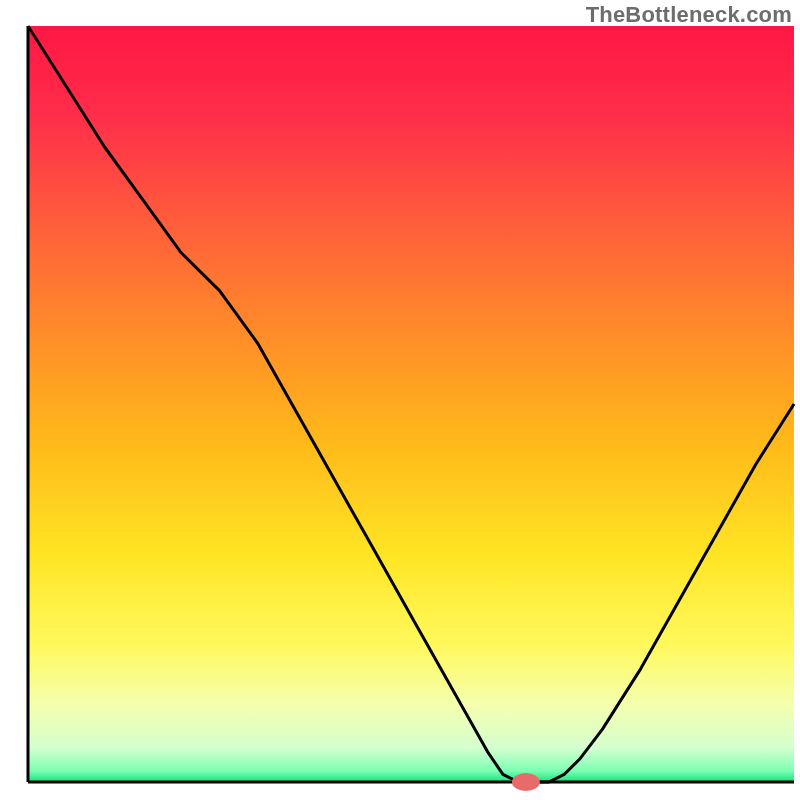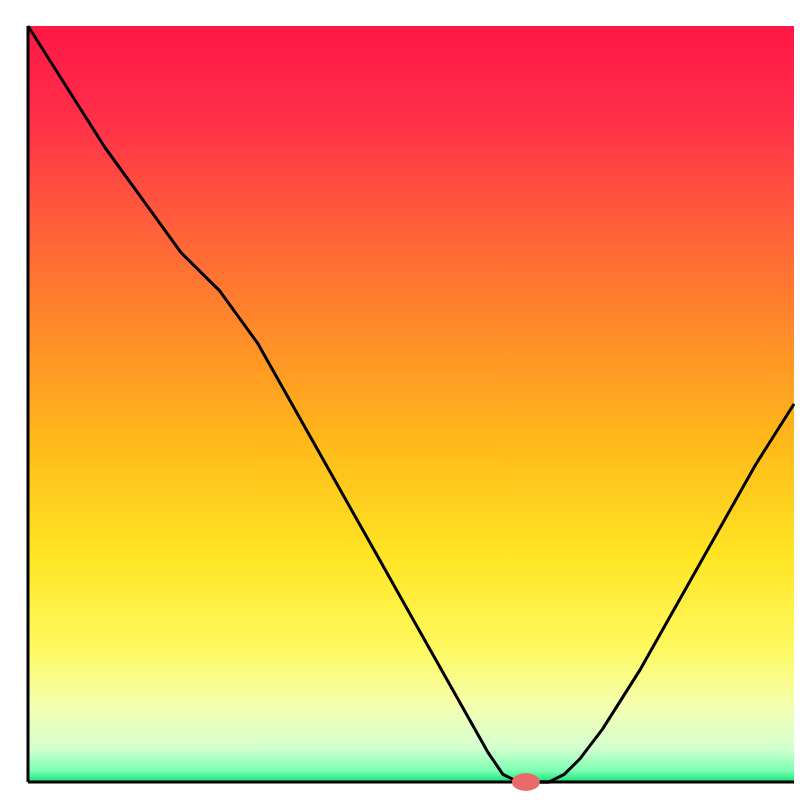--- a/index.html
+++ b/index.html
@@ -57,13 +57,14 @@
     <rect fill="url(#bgGrad)" x="28" y="26" width="766" height="756"></rect>
 
     <line stroke="#000000" stroke-width="3" x1="28" y1="26" x2="28" y2="782"></line>
     <line stroke="#000000" stroke-width="3" x1="28" y1="782" x2="794" y2="782"></line>
 
     <path fill="none" stroke="#000000" stroke-width="3" stroke-linejoin="round" d="M28.0 26.0 L66.3 86.5 L104.6 147.0 L142.9 199.9 L181.2 252.8 L219.5 290.6 L257.8 343.5 L296.1 411.6 L334.4 479.6 L372.7 547.6 L411.0 615.7 L449.3 683.7 L487.6 751.8 L502.9 774.4 L518.2 782.0 L533.6 782.0 L548.9 782.0 L564.2 774.4 L579.5 759.3 L602.5 729.1 L640.8 668.6 L679.1 600.6 L717.4 532.5 L755.7 464.5 L794.0 404.0"></path>
 
     <ellipse cx="525.9000000000001" cy="782" rx="14" ry="9" fill="#e86a6a"></ellipse>
   </svg>
 
+  <div class="watermark">TheBottleneck.com</div>
 </div>
 
 </body></html>

